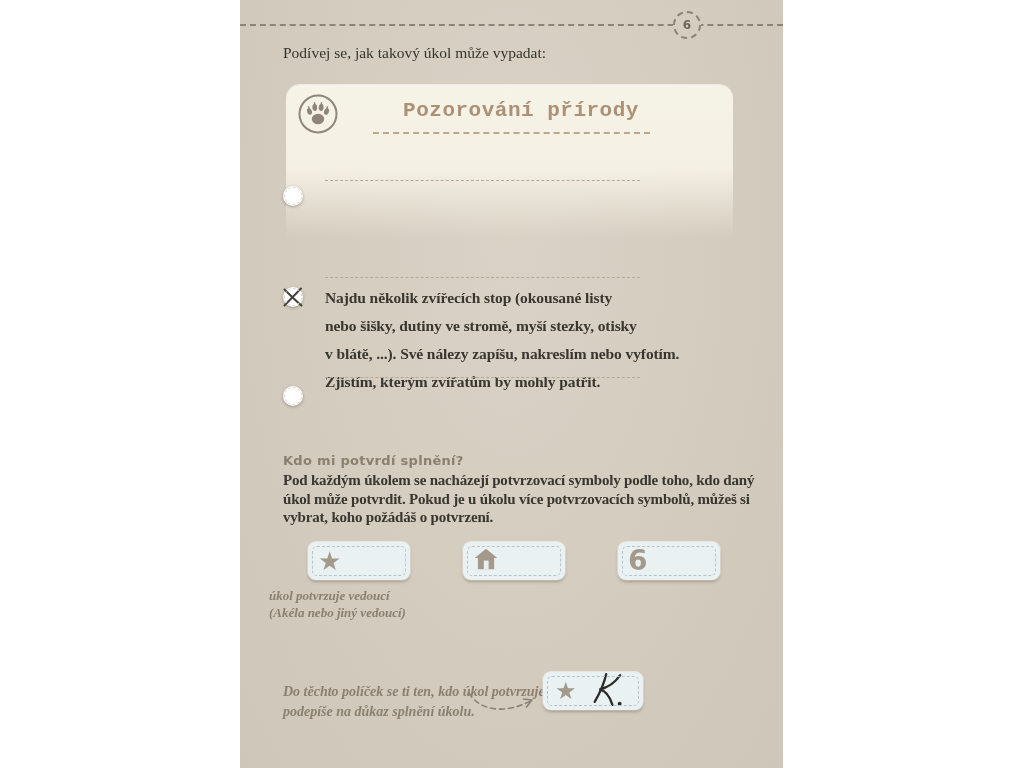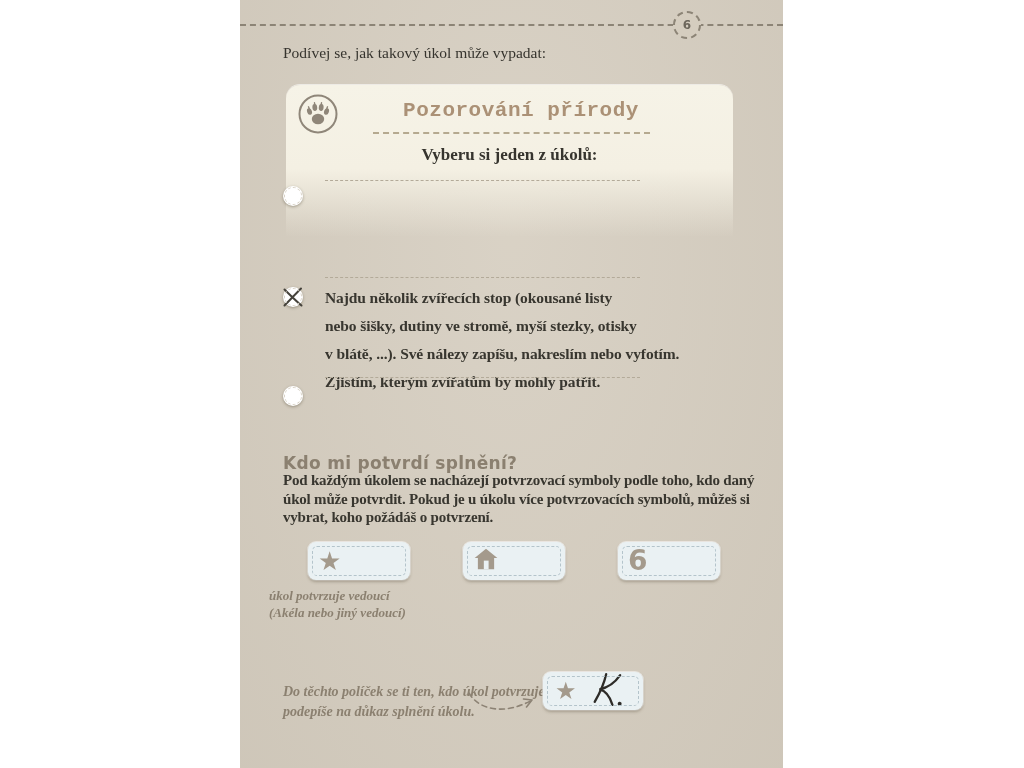--- a/index.html
+++ b/index.html
@@ -52,21 +52,21 @@
   }
   .check svg { position:absolute; left:-3px; top:-3px; overflow:visible; }
   .task-text {
     left:85px; width:445px; white-space:pre-line;
     font-weight:bold; font-size:15.5px; line-height:28px; letter-spacing:-0.1px; color:#38362f;
   }
 
   
   .section-heading {
     left:43px; top:453px; font-family:"DejaVu Sans", sans-serif; font-weight:bold;
-    font-size:17px; letter-spacing:0.3px; color:#8b8070;
+    font-size:13px; letter-spacing:0.3px; color:#8b8070;
   }
   .section-body {
     left:43px; top:471px; width:502px; white-space:pre-line;
     font-weight:bold; font-size:15px; line-height:18.6px; letter-spacing:-0.2px; color:#38362f;
   }
 
   .symbox {
     top:542px; width:102px; height:38px; border-radius:8px; background:#eaf1f3;
     box-shadow:0 2px 3px rgba(80,70,50,0.35), 0 0 0 1px rgba(255,255,255,0.55);
   }
@@ -125,21 +125,20 @@
       <ellipse cx="12.5" cy="18.5" rx="2.4" ry="3.4" fill="#8f8679" transform="rotate(-18 12.5 18.5)"></ellipse>
       <ellipse cx="17.8" cy="14.5" rx="2.4" ry="3.4" fill="#8f8679" transform="rotate(-6 17.8 14.5)"></ellipse>
       <ellipse cx="24.2" cy="14.5" rx="2.4" ry="3.4" fill="#8f8679" transform="rotate(6 24.2 14.5)"></ellipse>
       <ellipse cx="29.5" cy="18.5" rx="2.4" ry="3.4" fill="#8f8679" transform="rotate(18 29.5 18.5)"></ellipse>
       <path d="M11.5 13.8 L12.2 15.6 M17.5 9.8 L17.8 11.6 M24.5 9.8 L24.2 11.6 M30.5 13.8 L29.8 15.6" stroke="#8f8679" stroke-width="1.4" stroke-linecap="round"></path>
     </svg>
   </div>
 
   <div class="abs card-title">Pozorování přírody</div>
   <div class="abs title-rule"></div>
-  <div class="abs card-subtitle">Vyberu si jeden z úkolů:</div>
 
   <div class="abs sep" style="top:180px"></div>
 
   <div class="abs check" style="top:186px"></div>
 
   <div class="abs sep" style="top:277px"></div>
 
   <div class="abs check" style="top:287px">
     <svg width="26" height="26" viewBox="0 0 26 26">
       <path d="M4.5 5.5 C10 11 16 17 21.5 21.5 M21 4.5 C15 10.5 9.5 16.5 4.5 21.5" fill="none" stroke="#45423b" stroke-width="2" stroke-linecap="round"></path>

